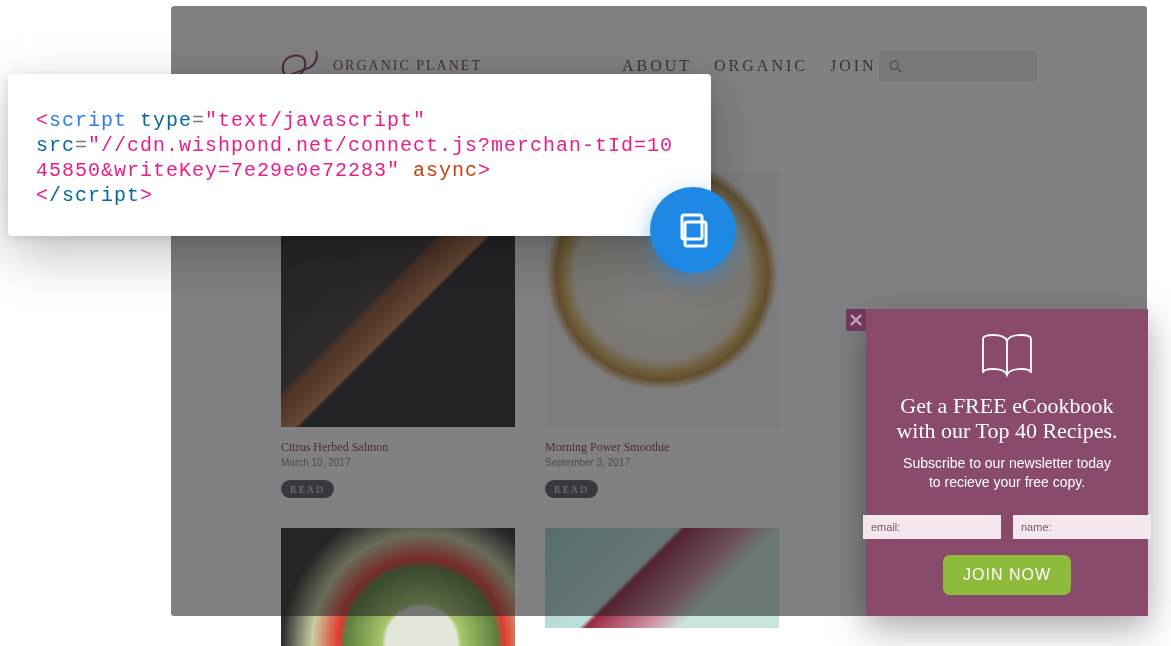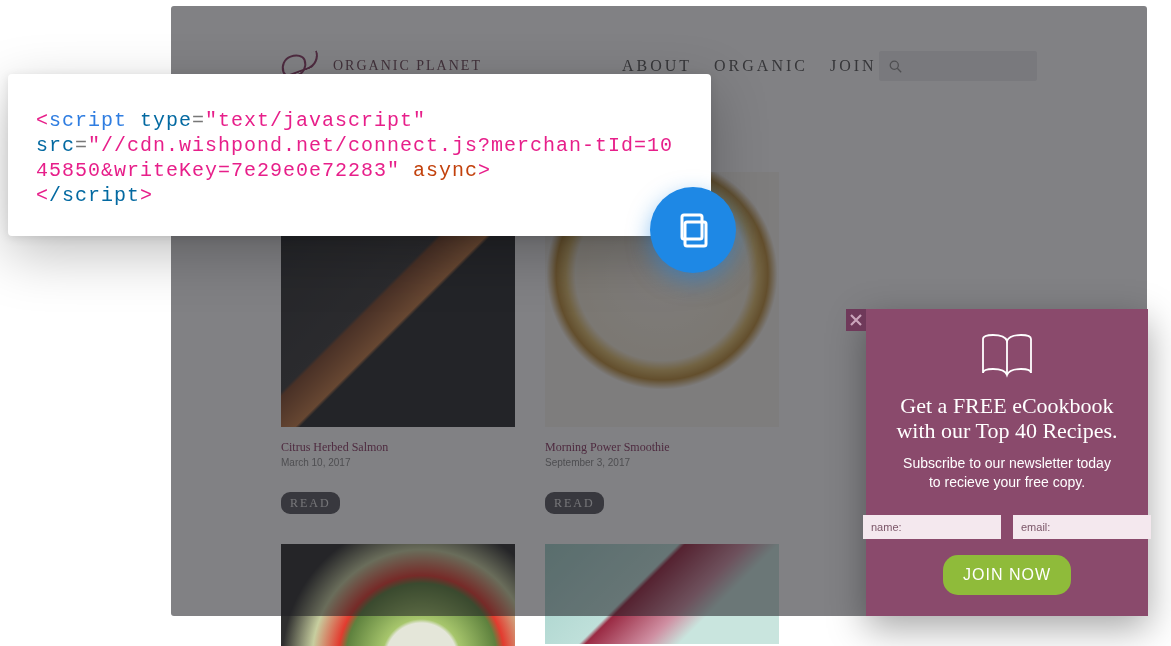--- a/index.html
+++ b/index.html
@@ -106,25 +106,25 @@
 }
 .card-meta {
   display: flex;
   align-items: flex-start;
   justify-content: space-between;
   flex-direction: column;
 }
 .read-btn {
   background: #5a5a60;
   color: #e0e0e0;
-  font-size: 12px;
+  font-size: 10px;
   letter-spacing: 2px;
   padding: 4px 9px 3px;
   border-radius: 9px;
-  margin-top: 24px;
+  margin-top: 12px;
   border: none;
   font-family: Georgia, serif;
   cursor: pointer;
 }
 
 
 .img-salmon { background: linear-gradient(135deg,#2a2d2f 0%,#3c3c3c 45%,#804a2c 46%,#c07a45 55%,#2a2d2f 56%); }
 .img-smoothie { background: radial-gradient(circle at 50% 40%, #f5f0e6 0%, #eee6d4 45%, #d9b86a 50%, #b88b3a 55%, #f3f1ec 60%); }
 .img-bowl { background: radial-gradient(circle at 60% 45%, #e4e6d9 0%, #e4e6d9 18%, #a7c66c 20%, #5e813e 38%, #e33b2f 42%, #c7ce9f 55%, #2f2f2f 70%); }
 .img-pops { background: linear-gradient(135deg,#a3d0c9 0%,#bfe0da 40%,#9a2a43 42%,#cf8fa2 60%,#c9e5de 70%); }
@@ -210,21 +210,21 @@
 }
 .popup-form input::placeholder { color: #7b5668; }
 .join-btn {
   margin-top: 16px;
   background: #8fbb3a;
   color: #fff;
   border: none;
   padding: 11px 20px;
   font-size: 16px;
   letter-spacing: 1px;
-  border-radius: 15px;
+  border-radius: 7px;
   cursor: pointer;
   font-family: Arial, sans-serif;
 }
 </style>
 </head>
 <body>
 
 <div class="site-frame">
   <div class="site-header">
     <div class="logo-wrap">
@@ -306,17 +306,17 @@
   </div>
   <div class="popup-title">
     <span>Get a FREE eCookbook</span><br>
     <span>with our Top 40 Recipes.</span>
   </div>
   <div class="popup-sub">
     <span>Subscribe to our newsletter today</span><br>
     <span>to recieve your free copy.</span>
   </div>
   <div class="popup-form">
+    <input type="text" placeholder="email:" style="">
     <input type="text" placeholder="name:" style="">
-    <input type="text" placeholder="email:" style="">
   </div>
   <button class="join-btn">JOIN NOW</button>
 </div>
 
 </body></html>

